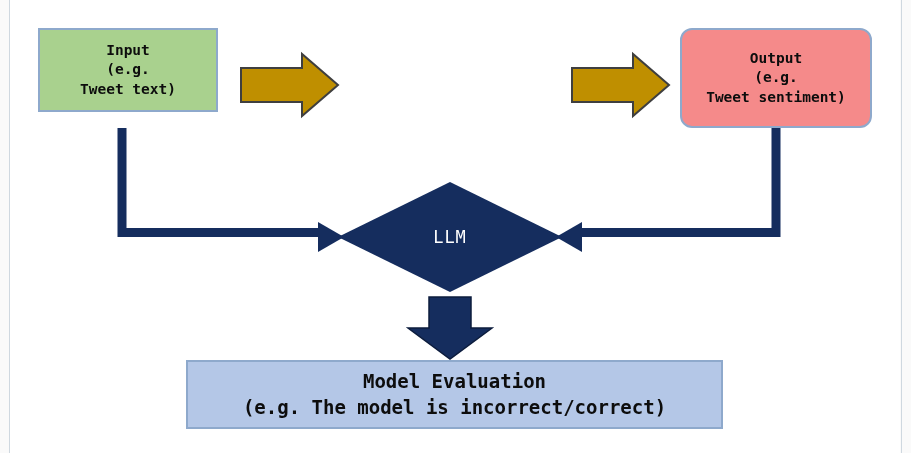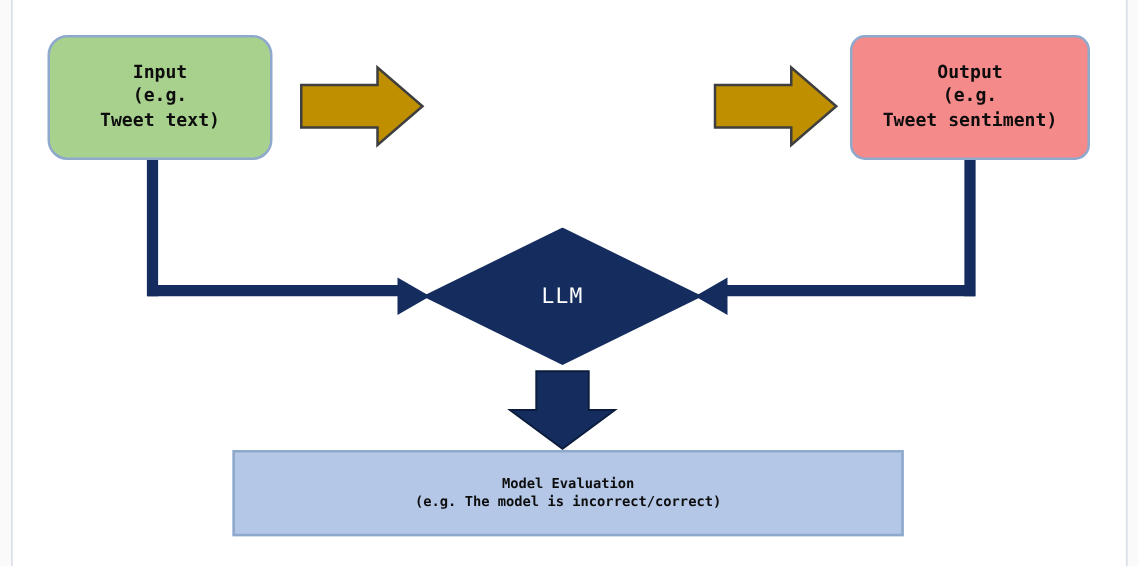--- a/index.html
+++ b/index.html
@@ -43,35 +43,34 @@
     align-items: center;
     justify-content: center;
     text-align: center;
     border: 2px solid #8ea9cc;
     color: #0d0d0d;
     font-weight: bold;
     line-height: 1.32;
     white-space: pre-line;
   }
   #input-box {
-    left: 38px; top: 28px; width: 180px; height: 100px;
+    left: 38px; top: 28px; width: 180px; height: 84px;
     background: #a9d18e;
     font-size: 14.5px;
-    border-radius: 16px;
   }
   #output-box {
     left: 680px; top: 28px; width: 192px; height: 100px;
     background: #f58a8a;
     font-size: 14.5px;
     border-radius: 12px;
   }
   #eval-box {
     left: 186px; top: 360px; width: 537px; height: 69px;
     background: #b4c7e7;
-    font-size: 11px;
+    font-size: 19px;
   }
 
   
   .diamond-wrap {
     position: absolute;
   }
   .diamond-wrap svg { display: block; }
   .diamond-label {
     position: absolute;
     left: 0; top: 0;

